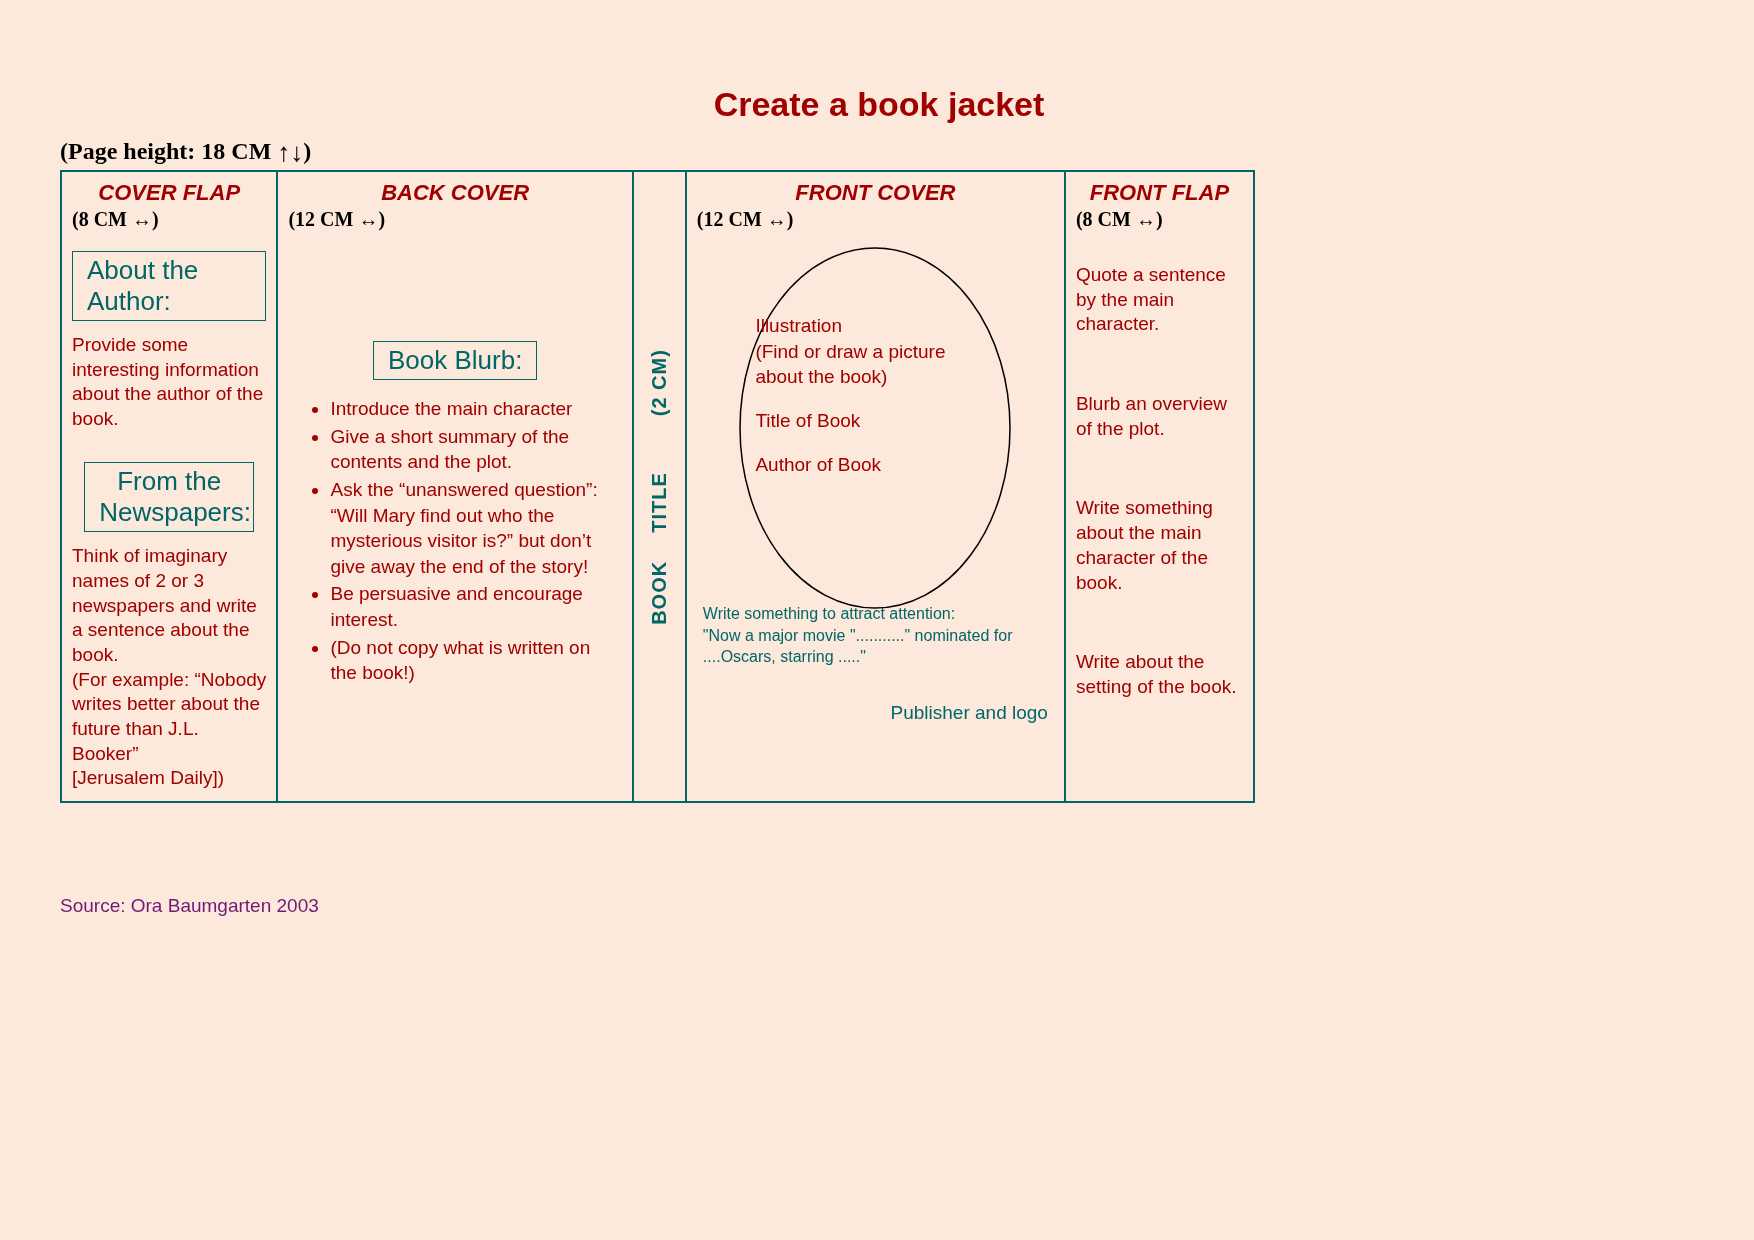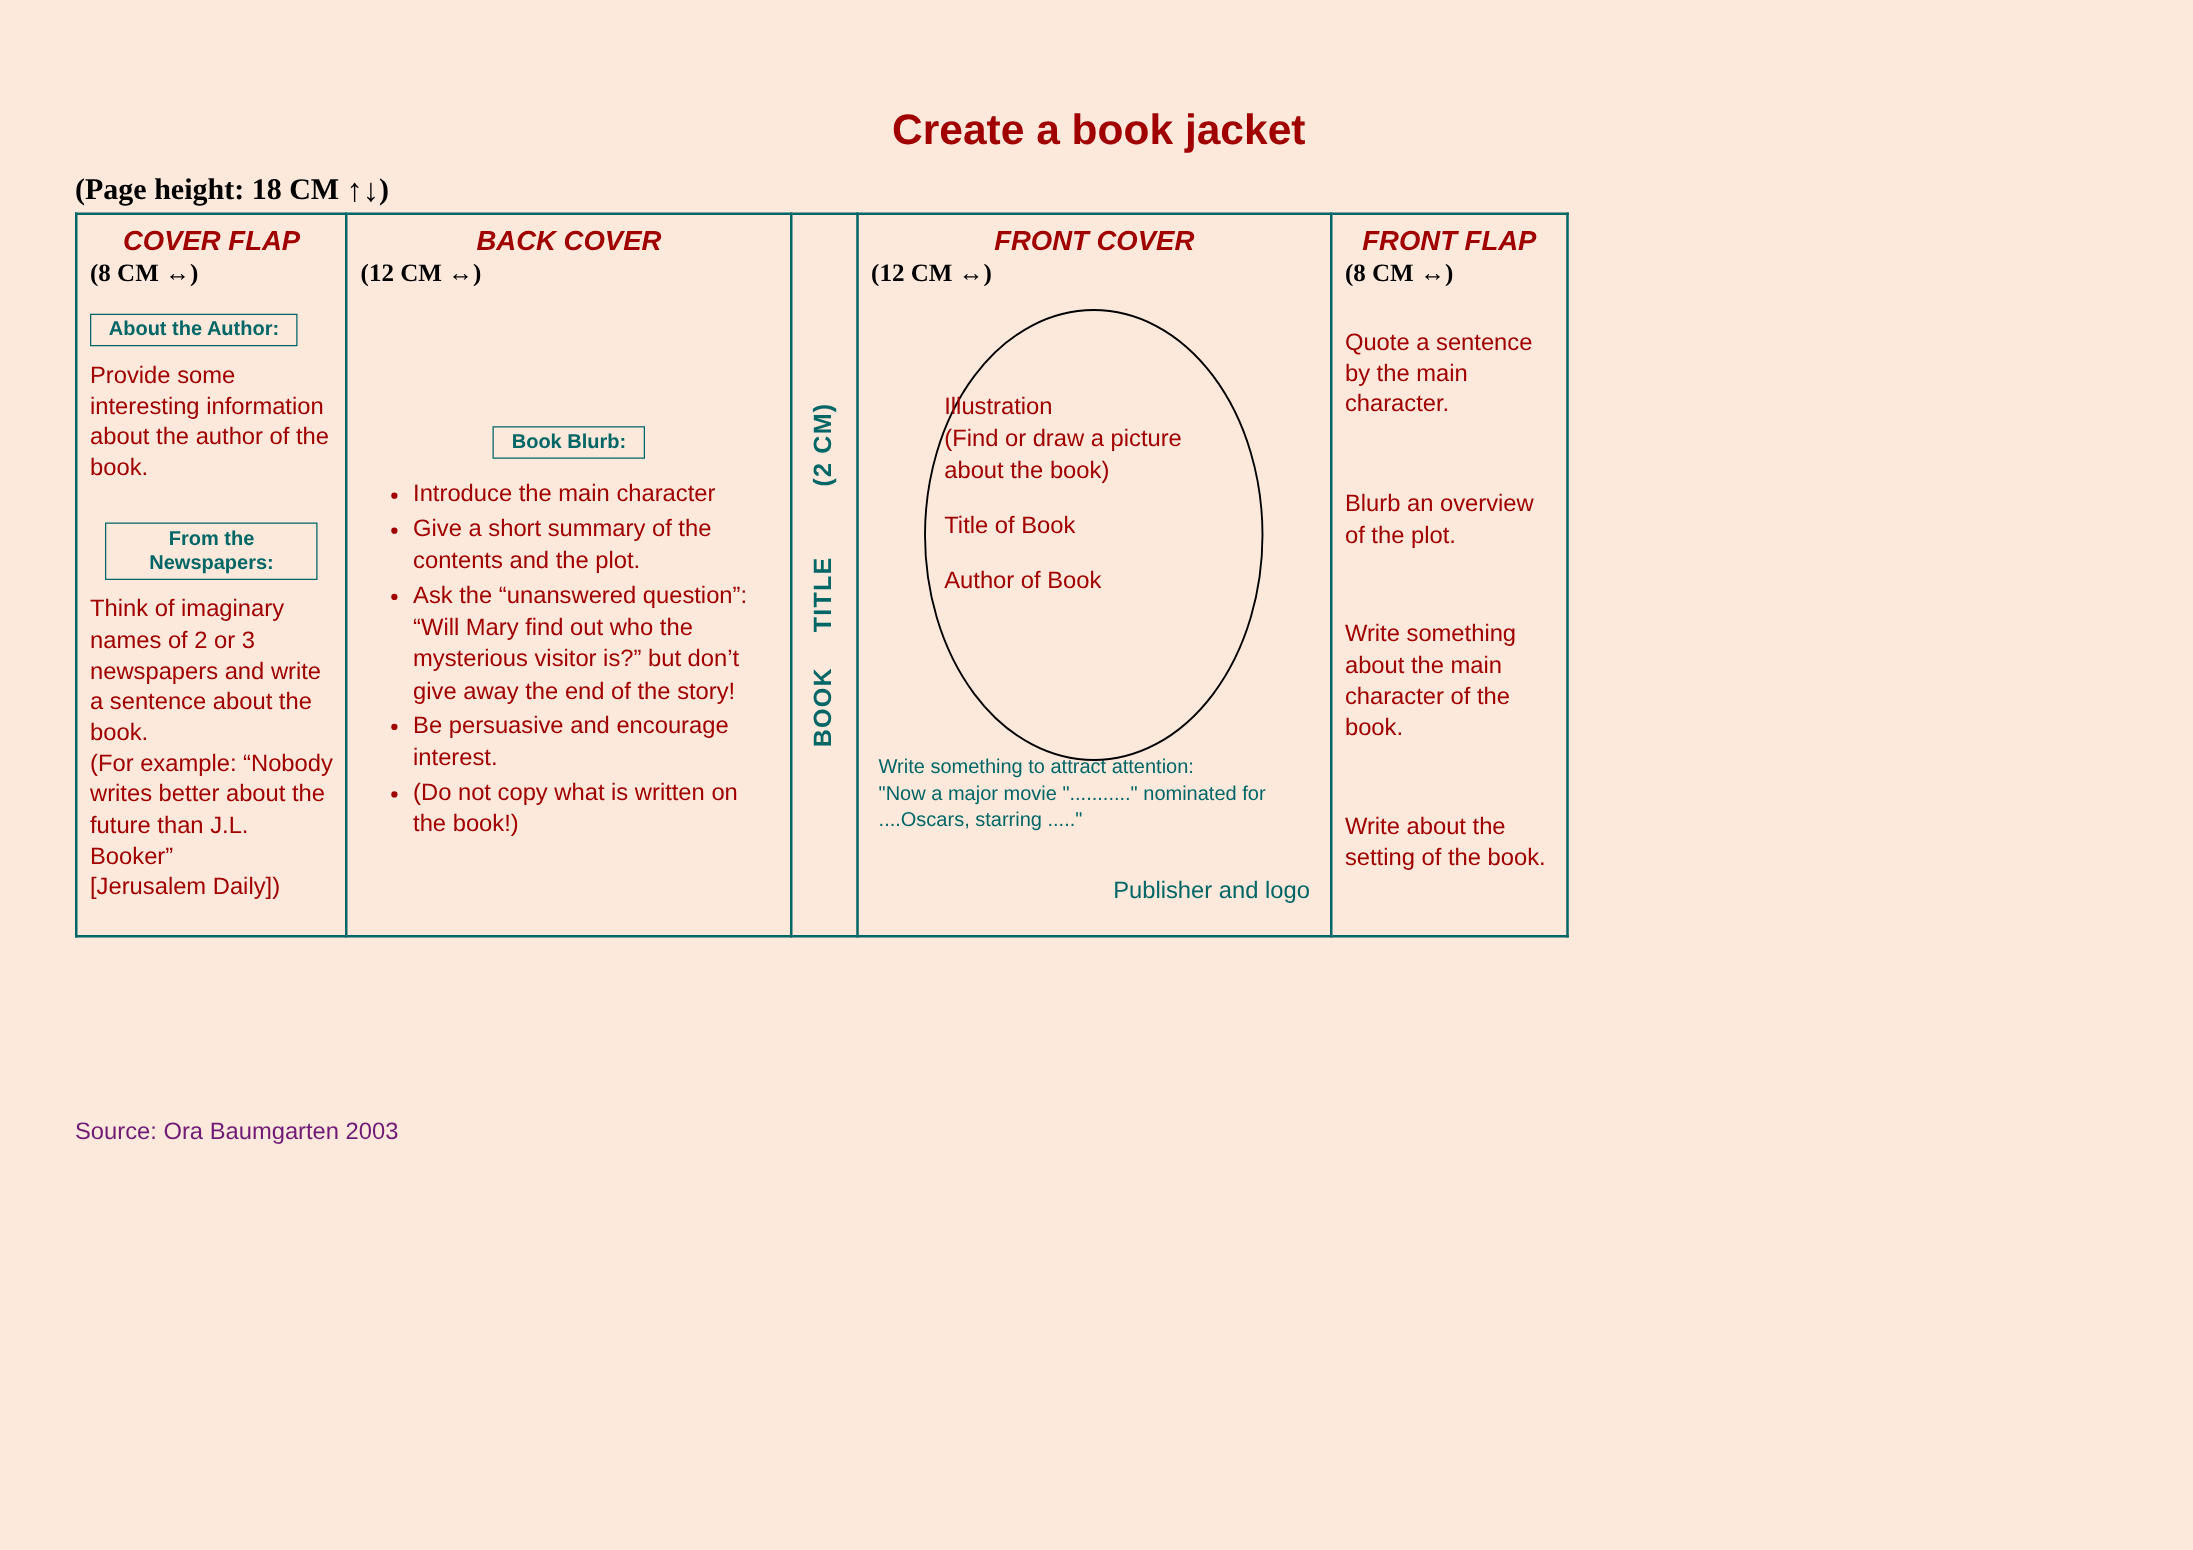--- a/index.html
+++ b/index.html
@@ -75,24 +75,23 @@
     font-size: 20px;
     margin-bottom: 12px;
   }
   .dim .lr {
     font-family: Arial, sans-serif;
   }
   .box-label {
     display: inline-block;
     border: 1px solid #006666;
     color: #006666;
-    font-size: 16px;
+    font-size: 26px;
     padding: 3px 14px;
     margin: 8px 0 12px 0;
-    font-weight: bold;
   }
   .maroon {
     color: #a00000;
     font-size: 19px;
     line-height: 1.3;
   }
   ul.blurb {
     margin: 4px 0 0 0;
     padding-left: 42px;
     color: #a00000;

